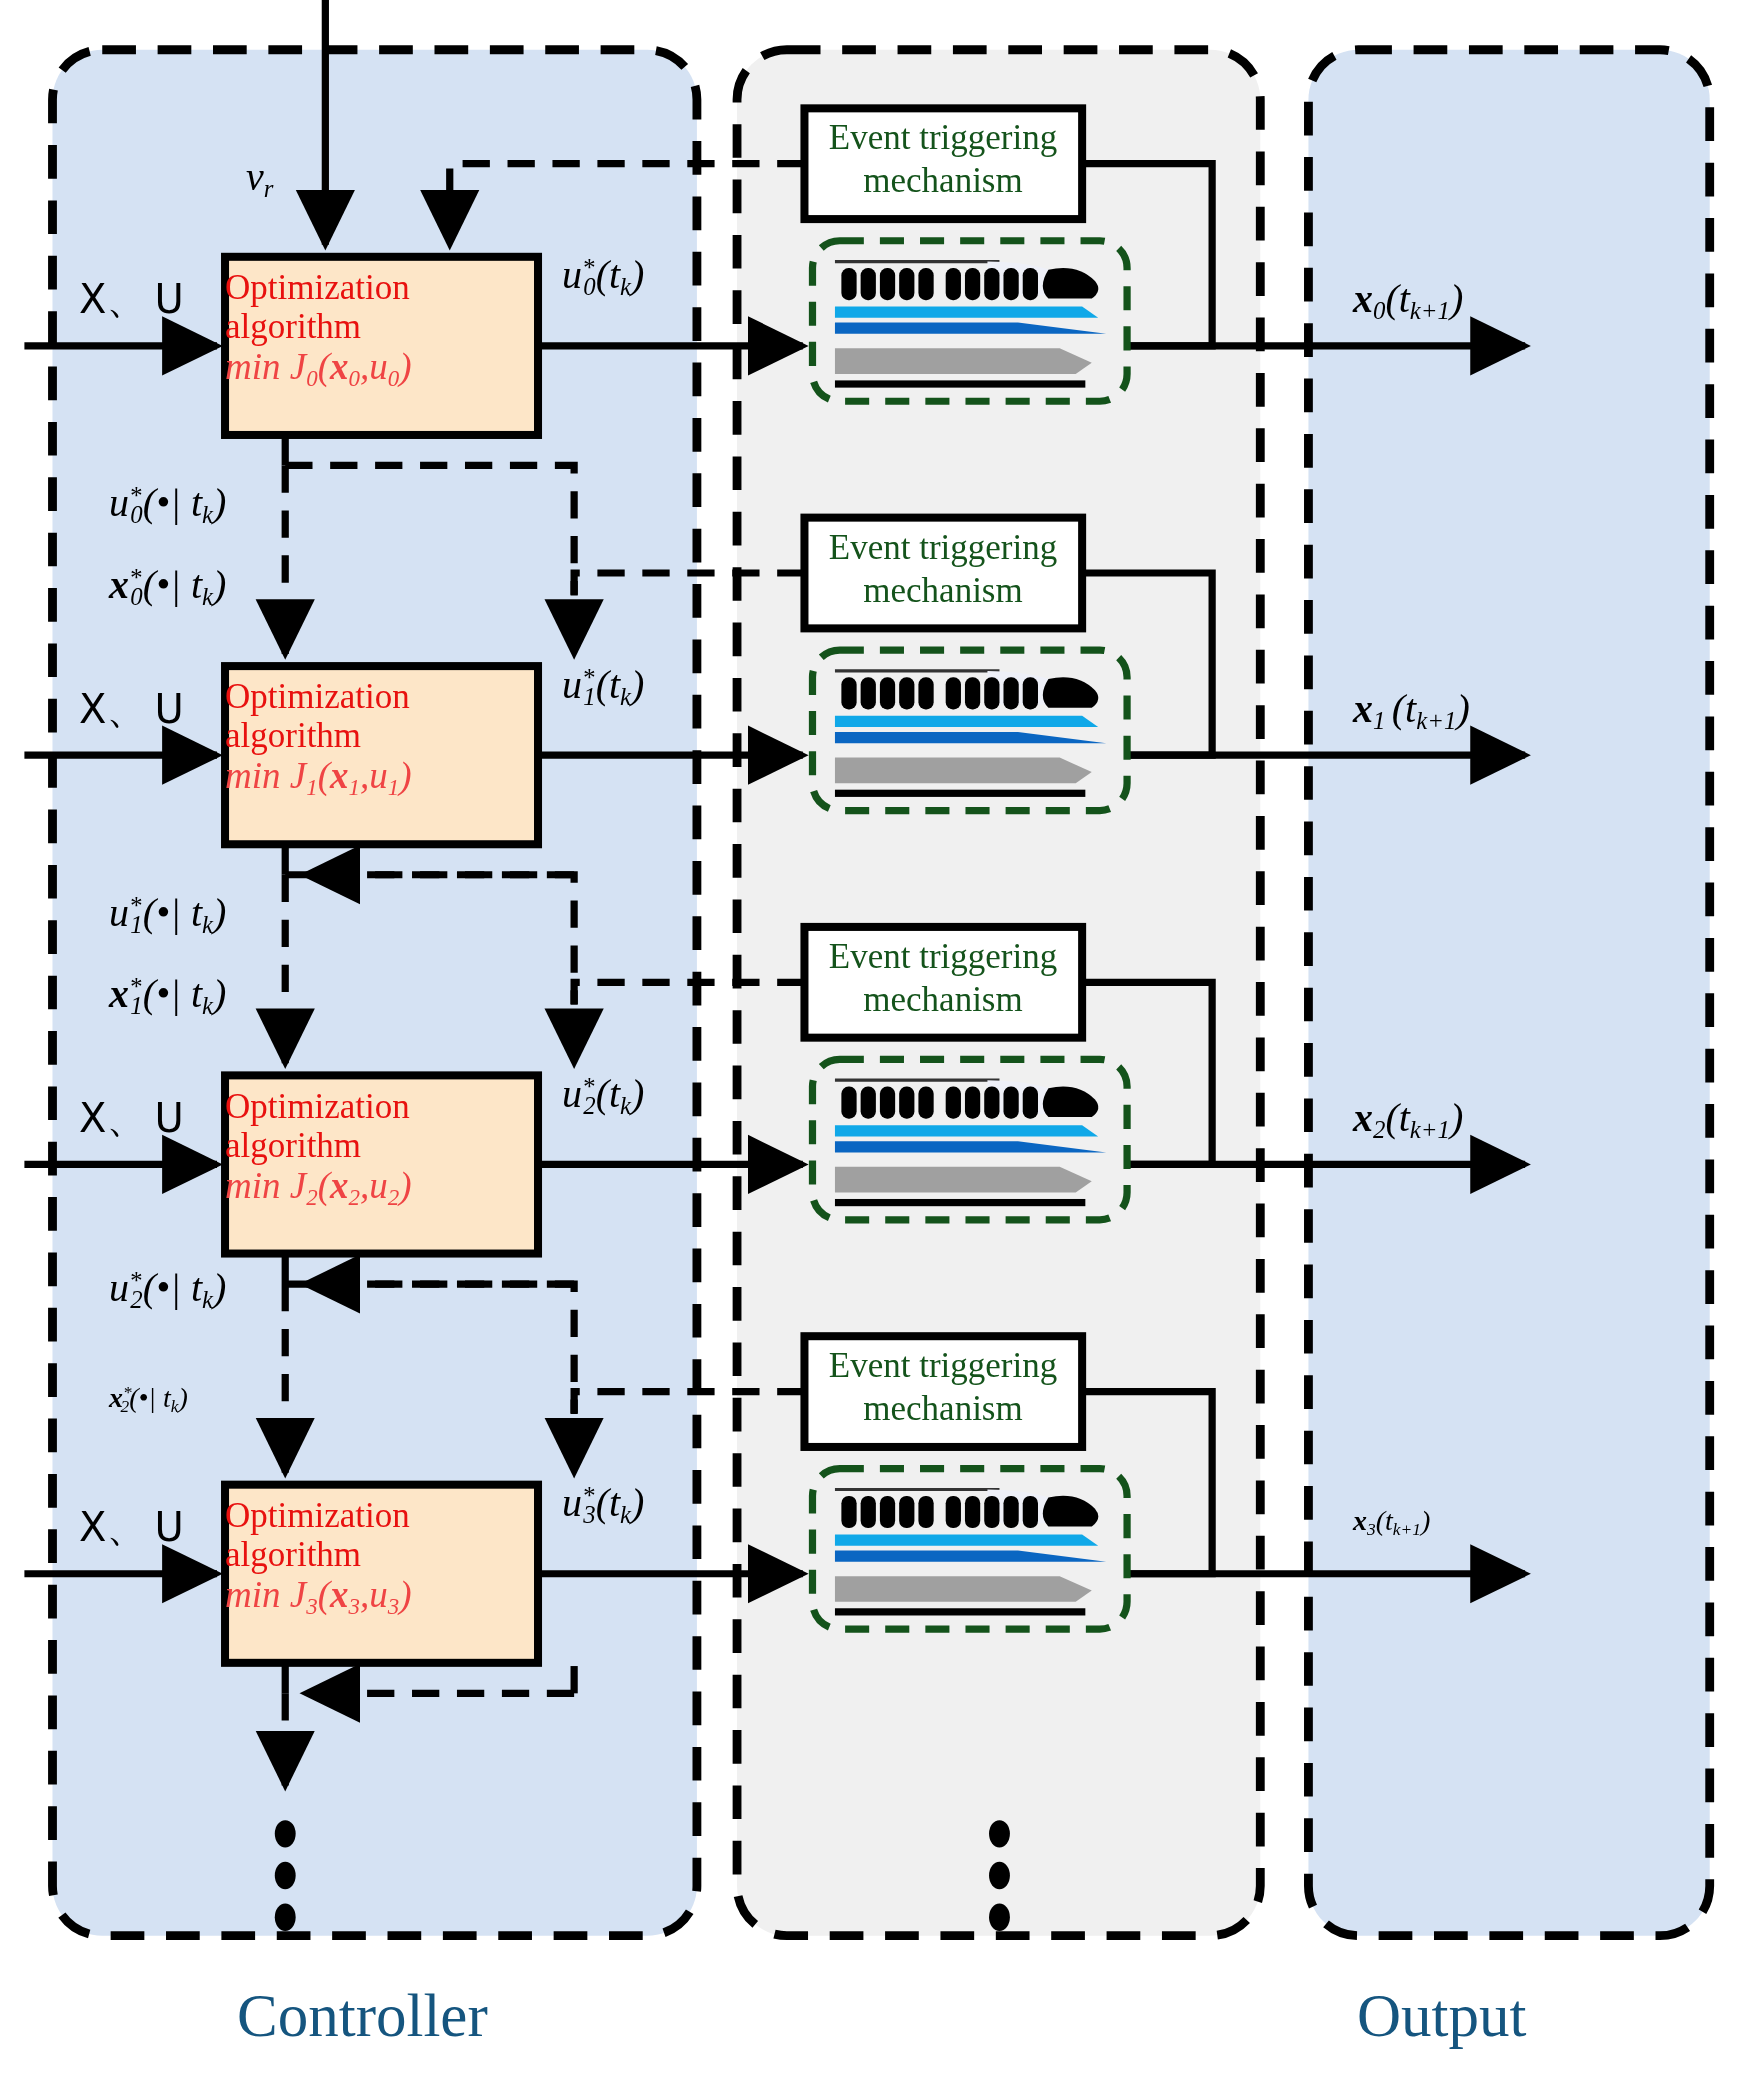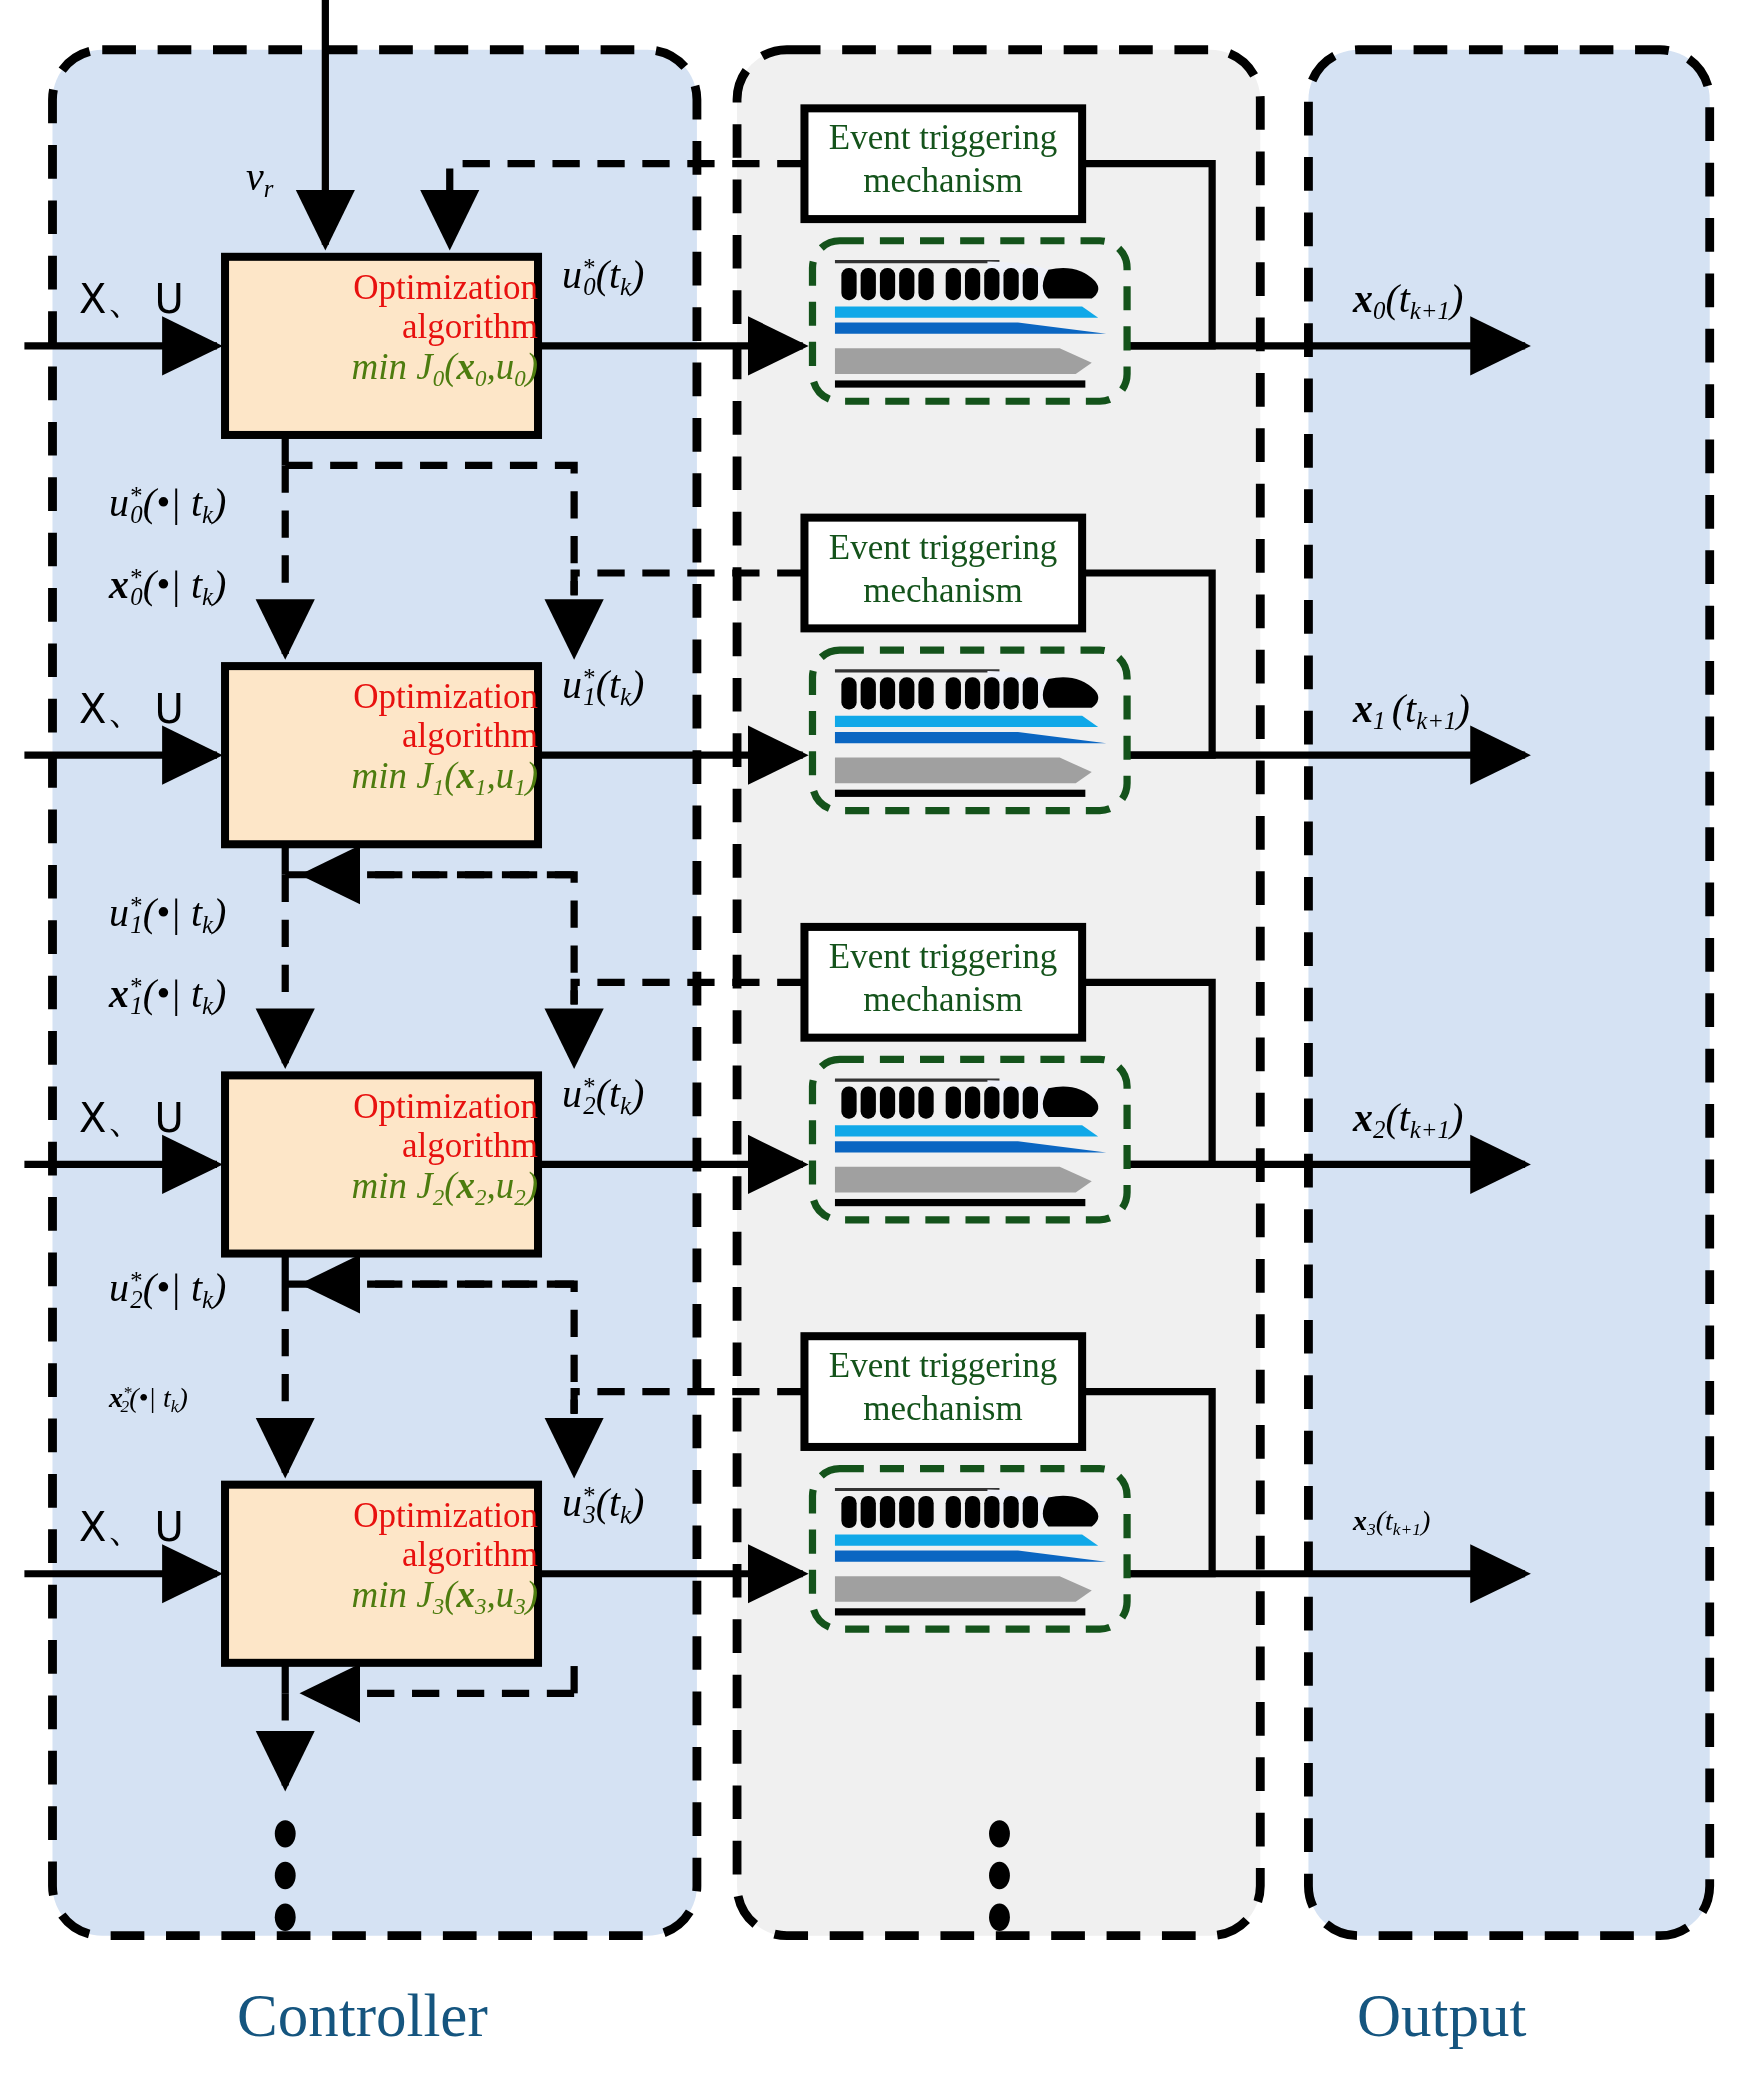--- a/index.html
+++ b/index.html
@@ -2,23 +2,23 @@
 <html style="font-size:13px"><head>
 <meta charset="utf-8">
 <style>
   html,body{margin:0;padding:0;background:#ffffff;}
   body{width:1763px;height:2097px;overflow:hidden;
        font-family:"Liberation Serif","DejaVu Serif",serif;}
   #root{position:relative;width:1763px;height:1675px;}
   svg.diagram{position:absolute;left:0;top:0;width:1763px;height:2097px;}
   .lbl{position:absolute;white-space:nowrap;line-height:1;}
   .mathtxt{font-family:"Liberation Serif","DejaVu Serif",serif;font-style:italic;color:#000;}
-  .blocktxt{position:absolute;text-align:right;line-height:1.12;}
+  .blocktxt{position:absolute;text-align:left;line-height:1.12;}
   .optim-red{color:#e8110f;font-family:"Liberation Serif","DejaVu Serif",serif;font-size:35px;}
-  .optim-min{color:#4d7c0f;font-family:"Liberation Serif","DejaVu Serif",serif;font-size:37px;}
+  .optim-min{color:#ef4444;font-family:"Liberation Serif","DejaVu Serif",serif;font-size:37px;}
   .etm-txt{color:#14531b;font-family:"Liberation Serif","DejaVu Serif",serif;font-size:35px;text-align:center;line-height:1.22;}
   .foot{position:absolute;font-family:"Liberation Serif","DejaVu Serif",serif;
         font-weight:normal;font-size:61px;letter-spacing:0px;}
   .foot.blue{color:#15557f;}
   .foot.green{color:#14531b;}
   sub{font-size:0.62em;vertical-align:-0.30em;font-style:italic;}
   sup{font-size:0.62em;vertical-align:0.50em;}
   .bb{font-style:normal;font-family:"DejaVu Sans",sans-serif;}
 </style>
 </head>

